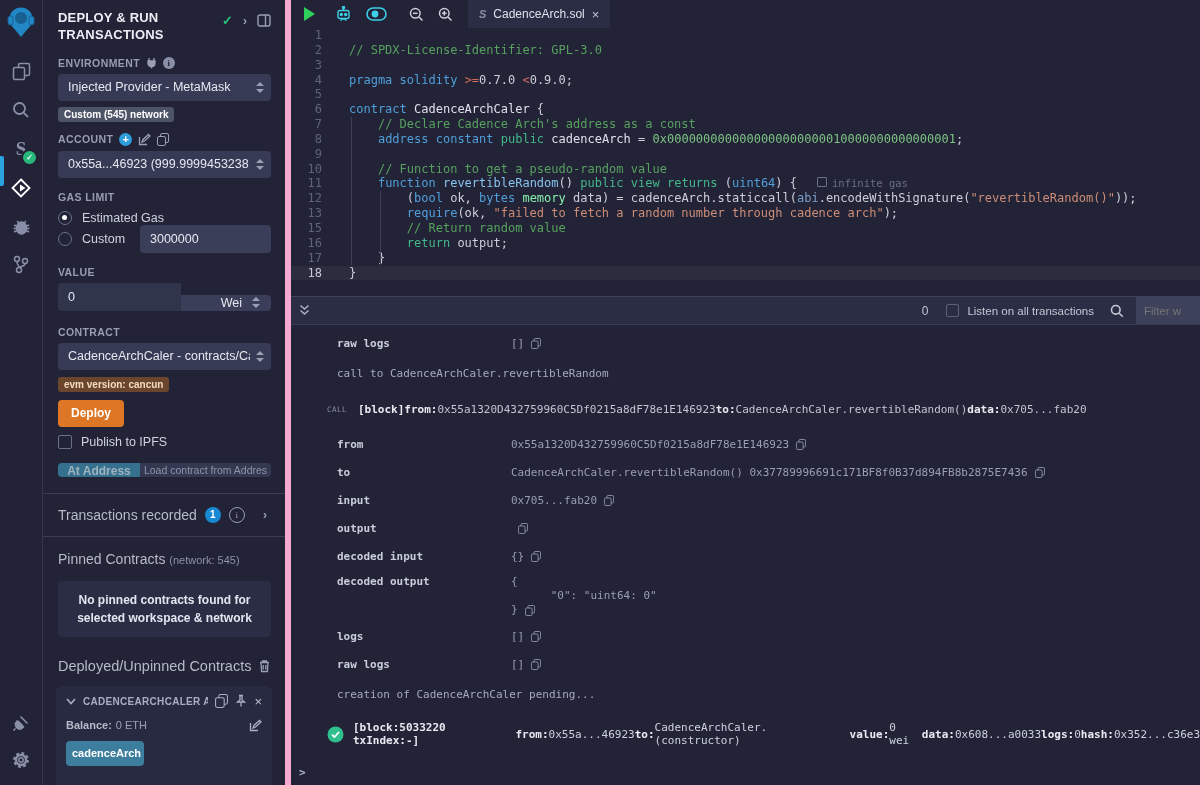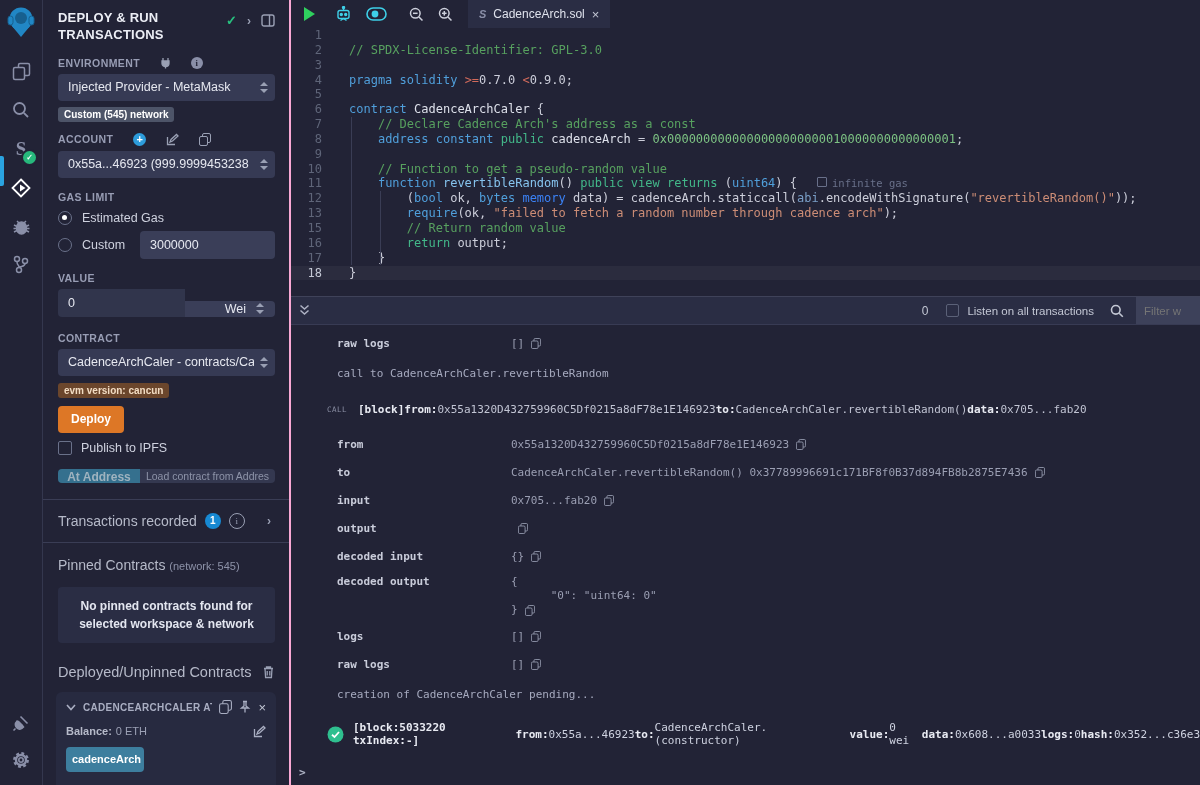--- a/index.html
+++ b/index.html
@@ -11,40 +11,40 @@
   .iconbar{width:42px;background:#222336;border-right:1px solid #34374e;display:flex;flex-direction:column;align-items:center;flex-shrink:0;position:relative;}
   .ibar-icon{width:42px;height:38px;display:flex;align-items:center;justify-content:center;position:relative;color:#8a8fa8;}
   .ibar-icon svg{display:block;}
   .ibar-logo{height:44px;margin-top:2px;}
   .ibar-active{color:#fff;}
   .active-strip{position:absolute;left:0;top:156px;width:4px;height:30px;background:#2aa3e0;border-radius:0 2px 2px 0;}
   .ibar-bottom{margin-top:auto;}
   .badge-check{position:absolute;right:4px;bottom:2px;width:13px;height:13px;border-radius:50%;background:#27b87c;border:2px solid #222336;color:#fff;font-size:8px;line-height:13px;text-align:center;font-weight:bold;}
 
   
-  .panel{width:248px;flex-shrink:0;border-right:2px solid #f9a8d4;box-sizing:border-box;padding:10px 14px 0 15px;overflow:hidden;background:#222336;}
+  .panel{width:248px;flex-shrink:0;border-right:6px solid #f9a8d4;box-sizing:border-box;padding:10px 14px 0 15px;overflow:hidden;background:#222336;}
   .panel-title-row{display:flex;justify-content:space-between;align-items:flex-start;}
   .panel-title{font-size:13px;font-weight:bold;line-height:1.3;color:#eceef5;letter-spacing:.2px;width:150px;}
   .title-icons{display:flex;align-items:center;gap:10px;margin-top:3px;color:#9aa0b4;}
   .ok-check{color:#27c07f;font-size:13px;font-weight:bold;}
   .chev{font-size:12px;color:#9aa0b4;font-weight:bold;}
-  .lbl{font-size:10.5px;color:#989db4;letter-spacing:.4px;margin-top:13px;display:flex;align-items:center;gap:20px;font-weight:bold;}
+  .lbl{font-size:10.5px;color:#989db4;letter-spacing:.4px;margin-top:13px;display:flex;align-items:center;gap:6px;font-weight:bold;}
   .sel{margin-top:5px;height:27px;background:#363a54;border-radius:4px;display:flex;align-items:center;padding:0 7px 0 10px;font-size:12.5px;color:#e6e8f0;}
   .sel .sel-txt{flex:1;white-space:nowrap;overflow:hidden;}
   .stepper{display:flex;flex-direction:column;gap:3px;margin-left:6px;flex-shrink:0;}
   .stepper i{width:0;height:0;border-left:4px solid transparent;border-right:4px solid transparent;}
   .stepper .up{border-bottom:4px solid #9aa0b4;}
   .stepper .dn{border-top:4px solid #9aa0b4;}
   .badge-net{display:inline-block;margin-top:6px;background:#4d5468;color:#fff;font-size:10px;font-weight:bold;padding:2px 6px;border-radius:3px;}
   .plus-ic{width:13px;height:13px;border-radius:50%;background:#2d9cdb;color:#fff;font-size:11px;line-height:12px;text-align:center;font-weight:bold;}
   .info-ic{width:12px;height:12px;border-radius:50%;background:#8a8fa8;color:#222336;font-size:8.5px;line-height:12px;text-align:center;font-weight:bold;font-family:"Liberation Serif",serif;}
   .radio-row{display:flex;align-items:center;gap:10px;margin-top:8px;font-size:12.5px;color:#cfd2df;}
   .radio{width:14px;height:14px;border-radius:50%;border:1.5px solid #6a718a;box-sizing:border-box;position:relative;flex-shrink:0;}
   .radio.on::after{content:"";position:absolute;left:3px;top:3px;width:5px;height:5px;border-radius:50%;background:#fff;}
-  .gasrow{display:flex;gap:10px;margin-top:6px;}
+  .gasrow{display:flex;gap:10px;}
   .txtinput{background:#3a3e58;border-radius:4px;height:28px;display:flex;align-items:center;padding:0 10px;font-size:12.5px;color:#e6e8f0;box-sizing:border-box;}
   .value-row{display:flex;margin-top:5px;}
   .value-input{flex:1;background:#31354c;border-radius:4px 0 0 4px;}
   .wei-sel{width:76px;background:#3a3e58;border-radius:0 4px 4px 0;display:flex;align-items:center;justify-content:flex-end;padding:0 7px;font-size:12.5px;color:#e6e8f0;margin-top:12px;}
   .wei-sel span{margin-right:4px;}
   .badge-evm{display:inline-block;margin-top:7px;background:#6b462c;color:#f2dcc3;font-size:10px;font-weight:bold;padding:2px 6px;border-radius:3px;}
   .btn-deploy{margin-top:8px;width:66px;height:27px;background:#dd7726;border:none;border-radius:4px;color:#fff;font-weight:bold;font-size:12px;font-family:inherit;}
   .chk-row{display:flex;align-items:center;gap:9px;margin-top:8px;font-size:12.5px;color:#cfd2df;}
   .chk{width:14px;height:14px;border:1.5px solid #6a718a;border-radius:2px;box-sizing:border-box;background:transparent;}
   .ataddr-row{display:flex;margin-top:14px;}
@@ -77,21 +77,21 @@
   .tab{height:28px;background:#2a2d44;display:flex;align-items:center;gap:7px;padding:0 11px;margin-left:8px;font-size:12px;color:#dfe2ec;}
   .sol-ic{color:#8a8fa8;font-size:11px;font-weight:bold;font-style:italic;}
   .tab-close{color:#c3c7d4;font-size:13px;}
   .code{flex:1;position:relative;font-family:"DejaVu Sans Mono",monospace;font-size:12px;overflow:hidden;}
   .code-line{display:flex;height:14.85px;line-height:14.85px;white-space:pre;}
   .code-line.active{background:rgba(255,255,255,.045);}
   .gut{width:46px;flex-shrink:0;text-align:right;padding-right:15px;color:#5f6579;box-sizing:border-box;}
   .code-line.active .gut{color:#c5c9d6;}
   .ctext{padding-left:12px;color:#ccceda;}
   .tk-c{color:#57a05f;} .tk-k{color:#509fdb;} .tk-g{color:#43b88a;} .tk-s{color:#cd8d76;}
-  .tk-n{color:#7dc383;} .tk-m{color:#3b82f6;margin-top:28px;} .tk-a{color:#7a9ec7;} .tk-f{color:#86c3ee;}
+  .tk-n{color:#7dc383;} .tk-m{color:#86efac;margin-top:28px;} .tk-a{color:#7a9ec7;} .tk-f{color:#86c3ee;}
   .tk-o{color:#d26a5b;} .tk-pl{color:#ccceda;} .tk-t{color:#dde0ea;}
   .tk-ghost{color:#69708a;font-size:10.5px;margin-left:20px;}
   .ghost-ic{display:inline-block;width:8px;height:8px;border:1px solid #69708a;border-radius:1px;margin-right:5px;position:relative;top:0px;}
   .guide{position:absolute;width:1px;background:#3a3d55;}
 
   
   .terminal{flex:1;display:flex;flex-direction:column;border-top:1px solid #3f4259;min-height:0;background:#222336;}
   .term-head{height:27px;background:#2a2d44;border-bottom:1px solid #383b54;display:flex;align-items:center;flex-shrink:0;}
   .dbl-chev{padding:0 8px;color:#aeb2c4;}
   .th-right{margin-left:auto;display:flex;align-items:center;height:100%;}

